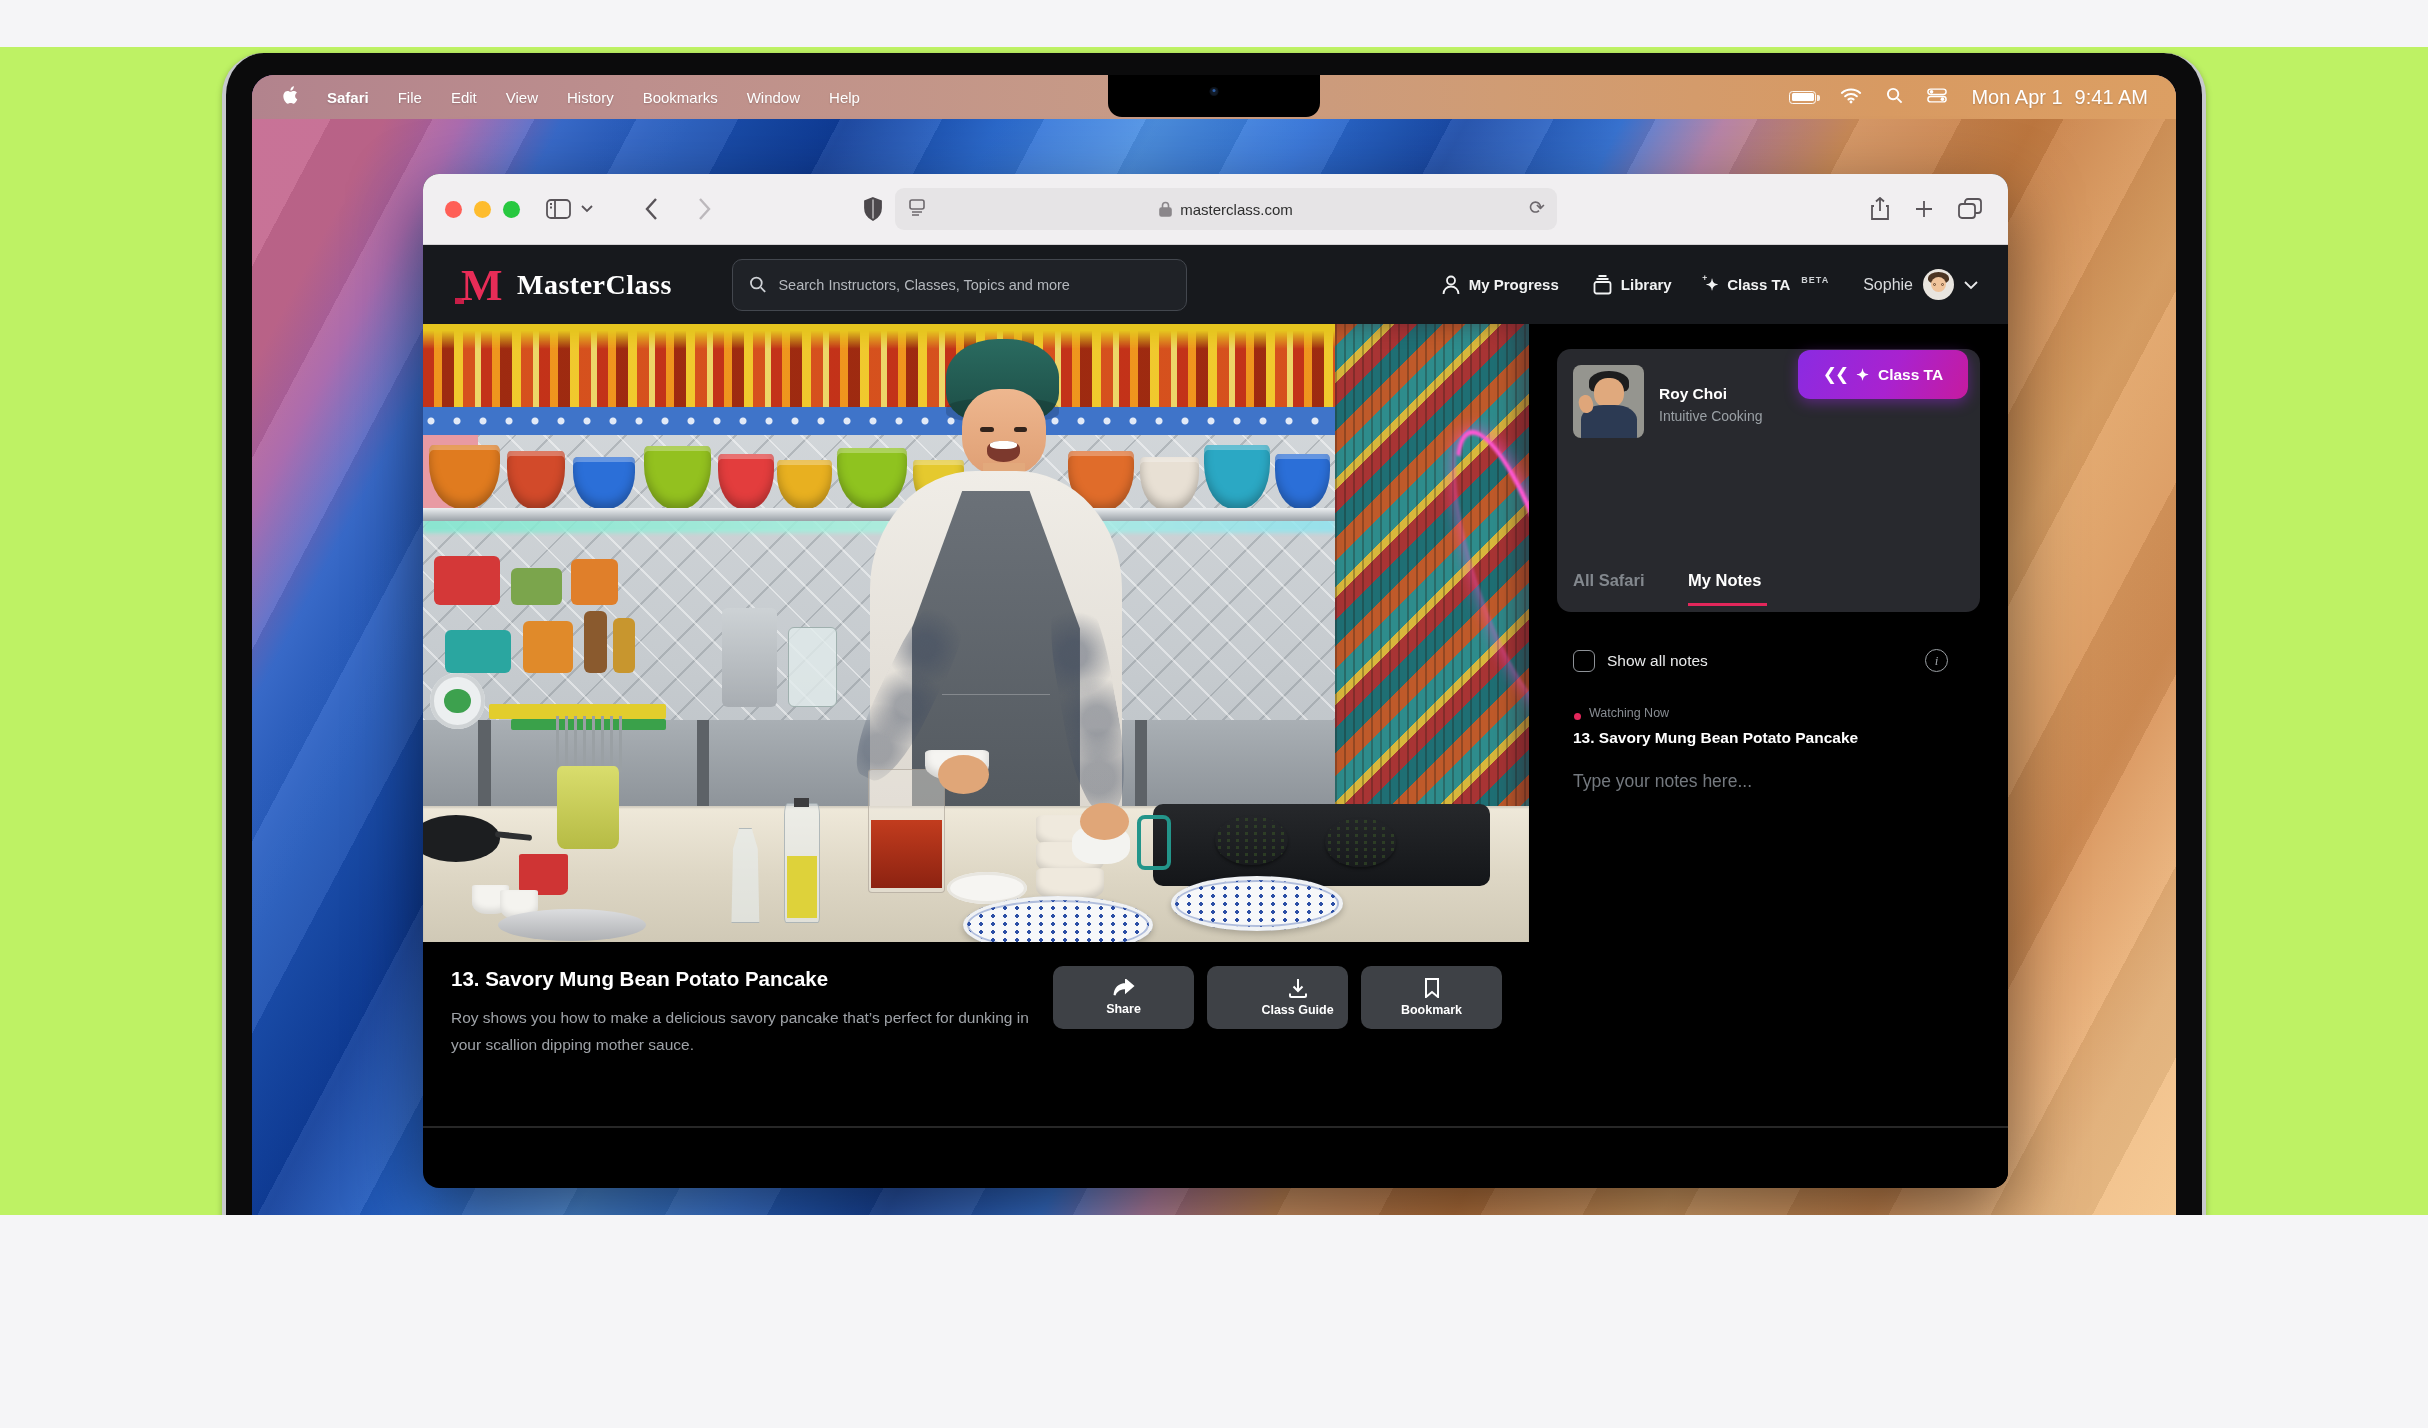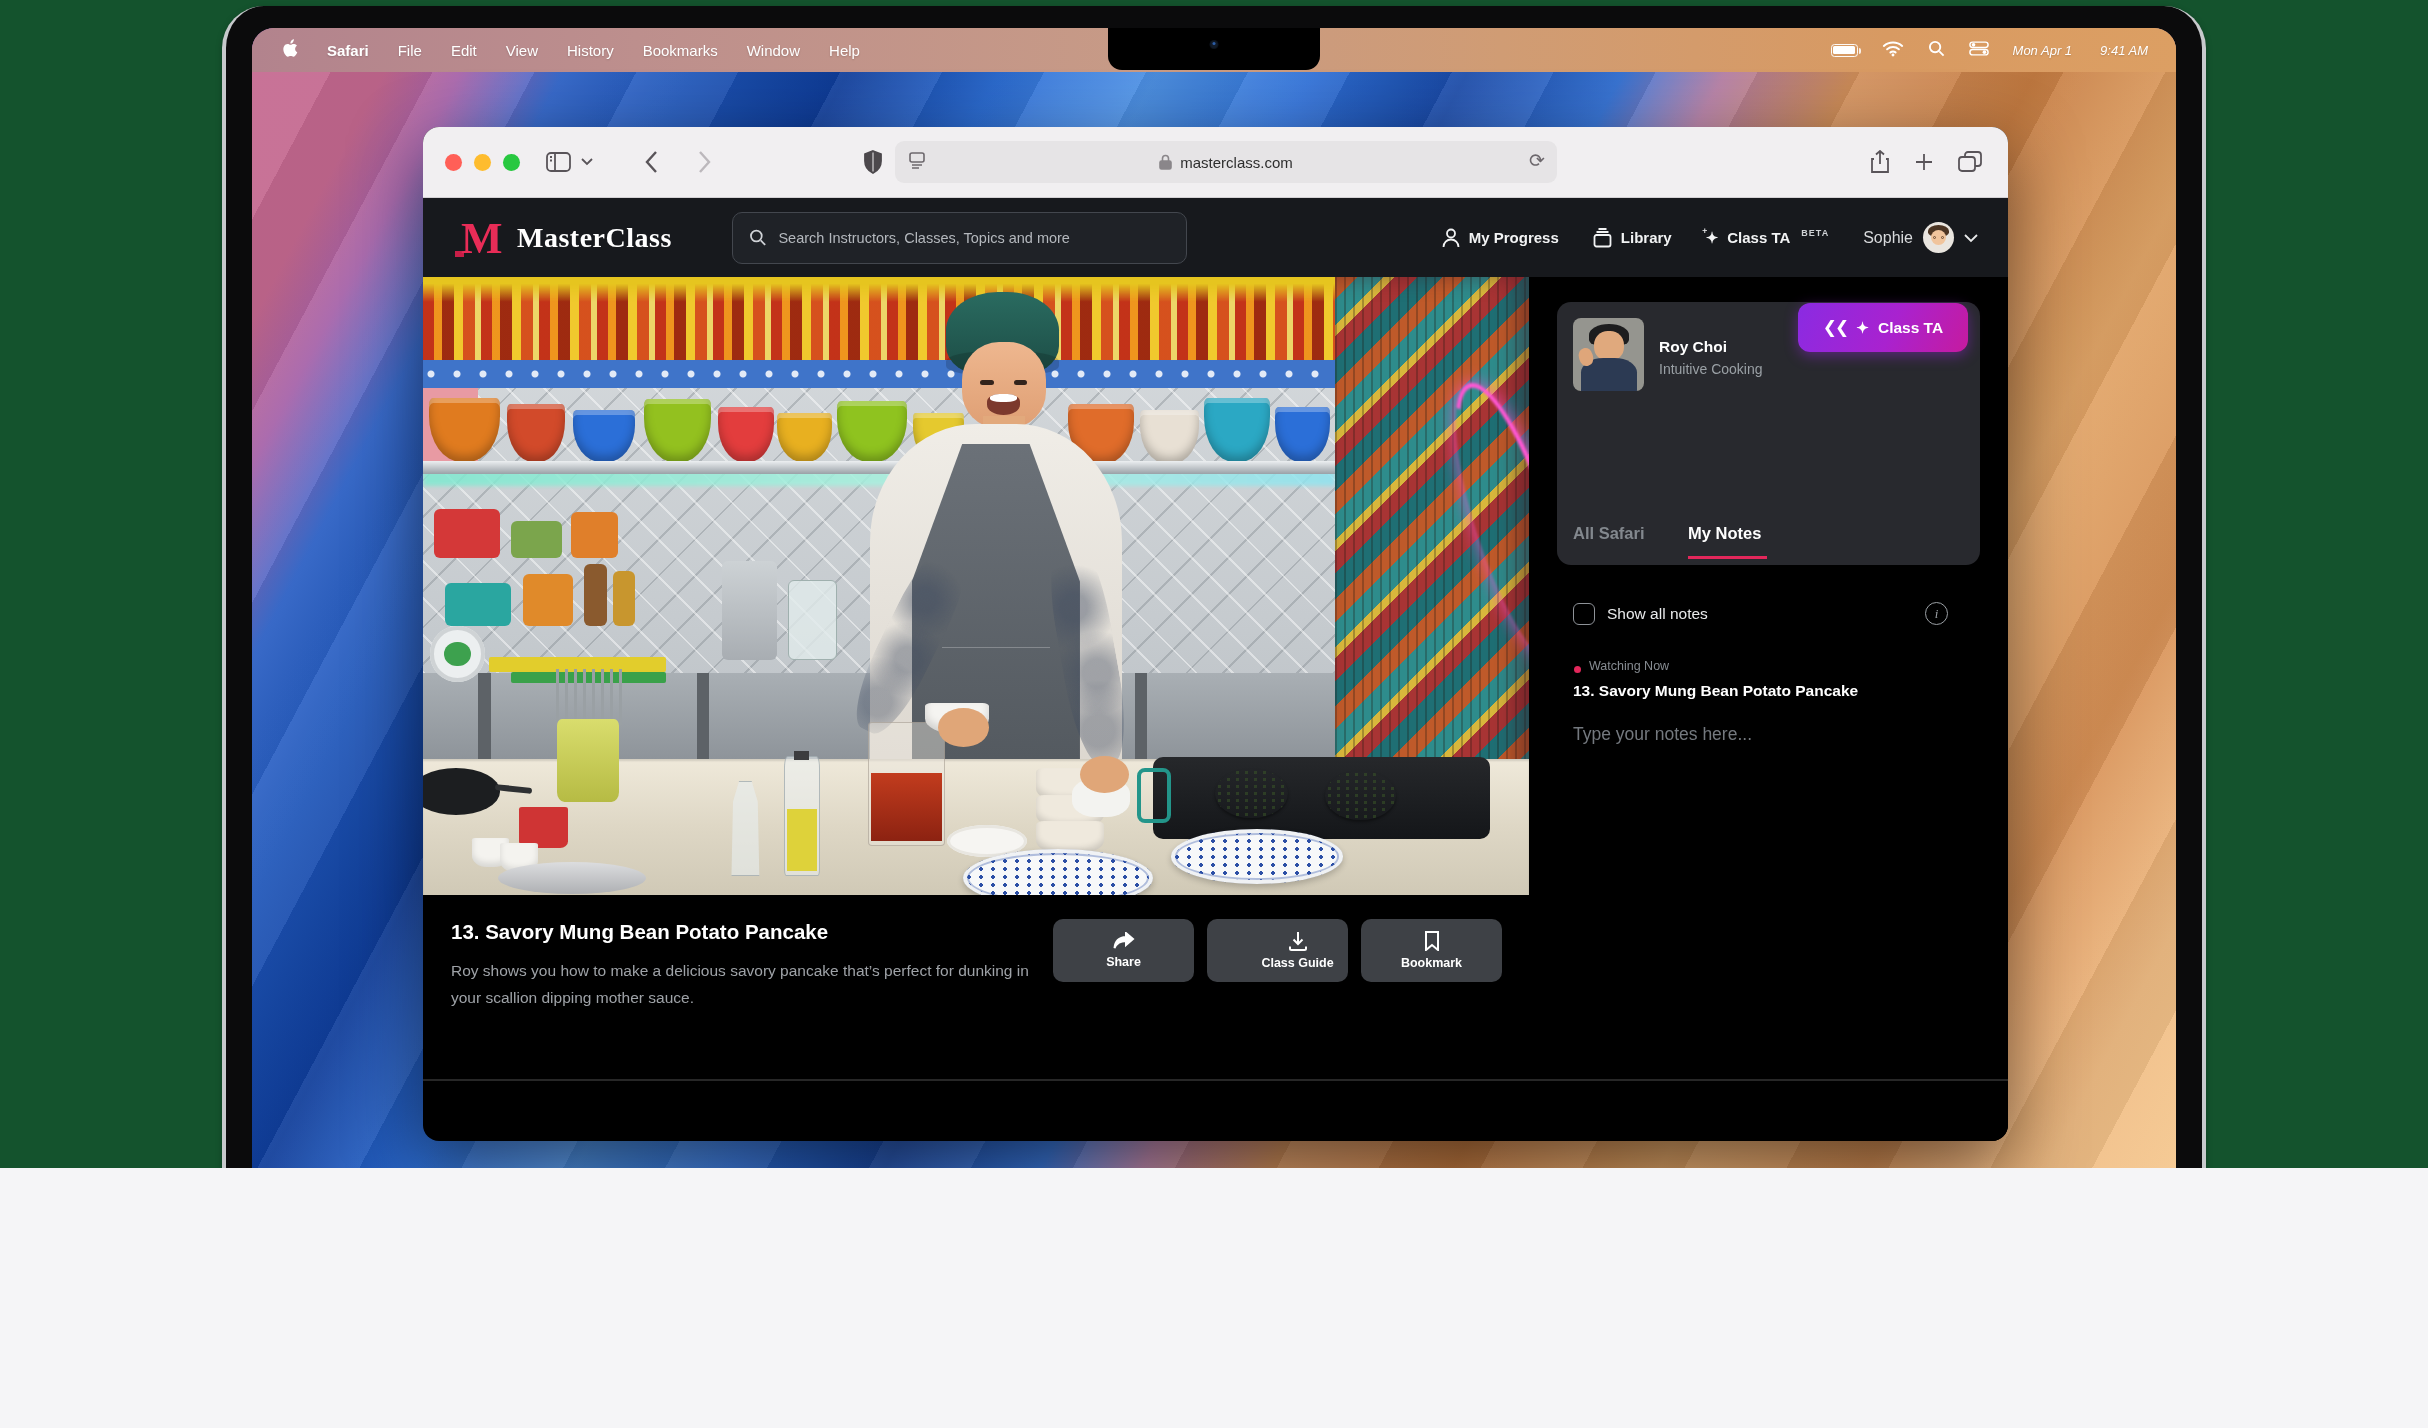--- a/index.html
+++ b/index.html
@@ -1,17 +1,17 @@
 <!DOCTYPE html>
 <html><head>
 <meta charset="utf-8">
 <style>
   * { margin:0; padding:0; box-sizing:border-box; }
   html,body { width:2428px; height:1428px; background:#f5f5f7; font-family:"Liberation Sans",sans-serif; }
-  .stage { position:relative; width:2428px; height:1168px; overflow:hidden; background:#14532d; }
+  .stage { position:relative; width:2428px; height:1168px; overflow:hidden; background:#bef264;margin-top:47px; }
 
   
   .macbook { position:absolute; left:222px; top:6px; width:1984px; height:1326px;
     background:#0b0b0c; border-left:4px solid #c7c9cc; border-right:4px solid #c7c9cc;
     border-radius:42px 42px 26px 26px; box-shadow:0 2px 6px rgba(0,0,0,.25); }
   .screen { position:absolute; left:26px; top:22px; width:1924px; height:1237px;
     border-radius:22px 22px 12px 12px; overflow:hidden; background:#1e3fae; }
   .deck { position:absolute; left:150px; top:1332px; width:2128px; height:80px;
     border-radius:6px 6px 26px 26px;
     background:linear-gradient(180deg,#f1f2f4 0%,#d8d9db 18%,#c0c2c5 45%,#9a9da0 75%,#7d8083 92%,#646769 100%); }
@@ -28,21 +28,21 @@
     background:repeating-linear-gradient(118deg,rgba(255,255,255,.07) 0 90px,rgba(0,0,0,.06) 90px 180px); }
 
   
   .menubar { position:absolute; left:0; top:0; width:100%; height:44px;
     background:linear-gradient(90deg,#b2838d 0%,#bd8f8d 20%,#c79a86 45%,#d09c74 65%,#d89a62 85%,#dc9f63 100%);
     display:flex; align-items:center; color:#fff; font-size:15px; text-shadow:0 1px 2px rgba(0,0,0,.18); }
   .mb-left { display:flex; align-items:center; gap:29px; padding-left:30px; }
   .mb-item { cursor:default; }
   .mb-item.first { font-weight:700; }
   .mb-right { margin-left:auto; display:flex; align-items:center; gap:24px; padding-right:28px; }
-  .mb-datetime { display:flex; gap:28px; font-size:13px;font-style:italic; }
+  .mb-datetime { display:flex; gap:12px; font-size:20px; }
   .batt { width:27px; height:13px; border:1.5px solid rgba(255,255,255,.95); border-radius:3.5px; position:relative; }
   .batt::before { content:""; position:absolute; inset:1.5px; background:#fff; border-radius:1.5px; }
   .batt::after { content:""; position:absolute; right:-4.5px; top:3px; width:2.5px; height:6px; background:rgba(255,255,255,.85); border-radius:0 2px 2px 0; }
   .notch { position:absolute; left:50%; top:0; transform:translateX(-50%); width:212px; height:42px;
     background:#000; border-radius:0 0 14px 14px; }
   .camera { position:absolute; left:50%; top:12px; transform:translateX(-50%); width:9px; height:9px; border-radius:50%;
     background:#131c29; box-shadow:inset 0 0 2px #000; }
   .camera::after { content:""; position:absolute; left:3px; top:2px; width:3px; height:3px; border-radius:50%; background:#2c5ea8; }
 
   

